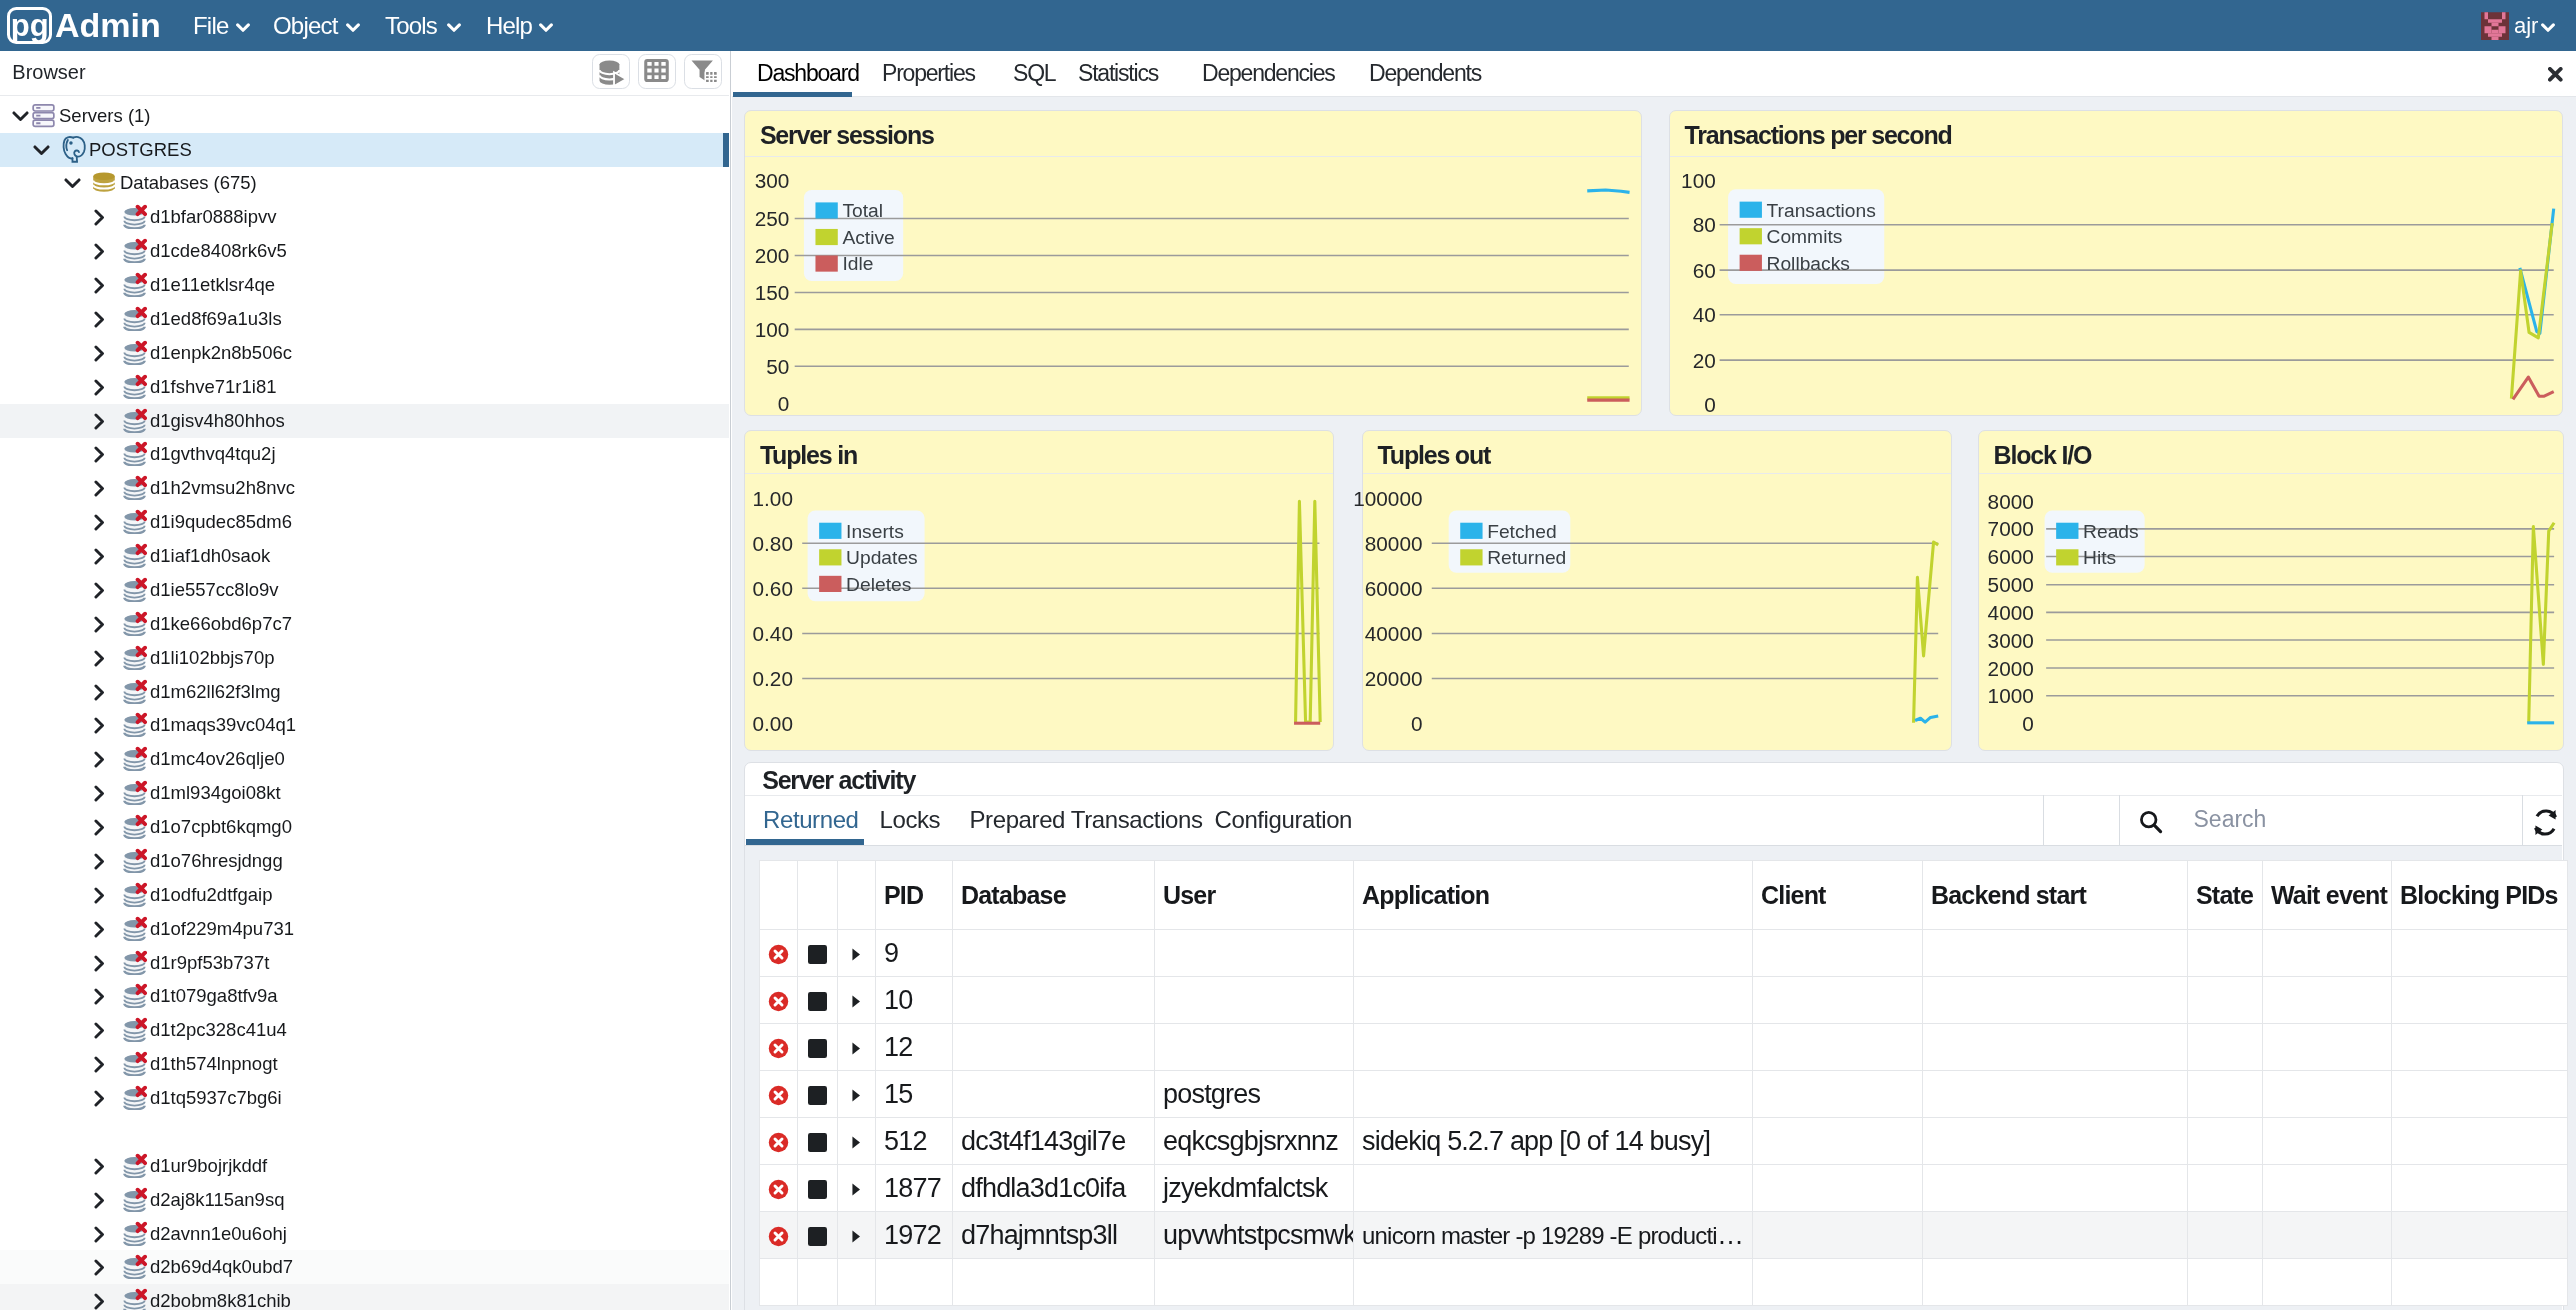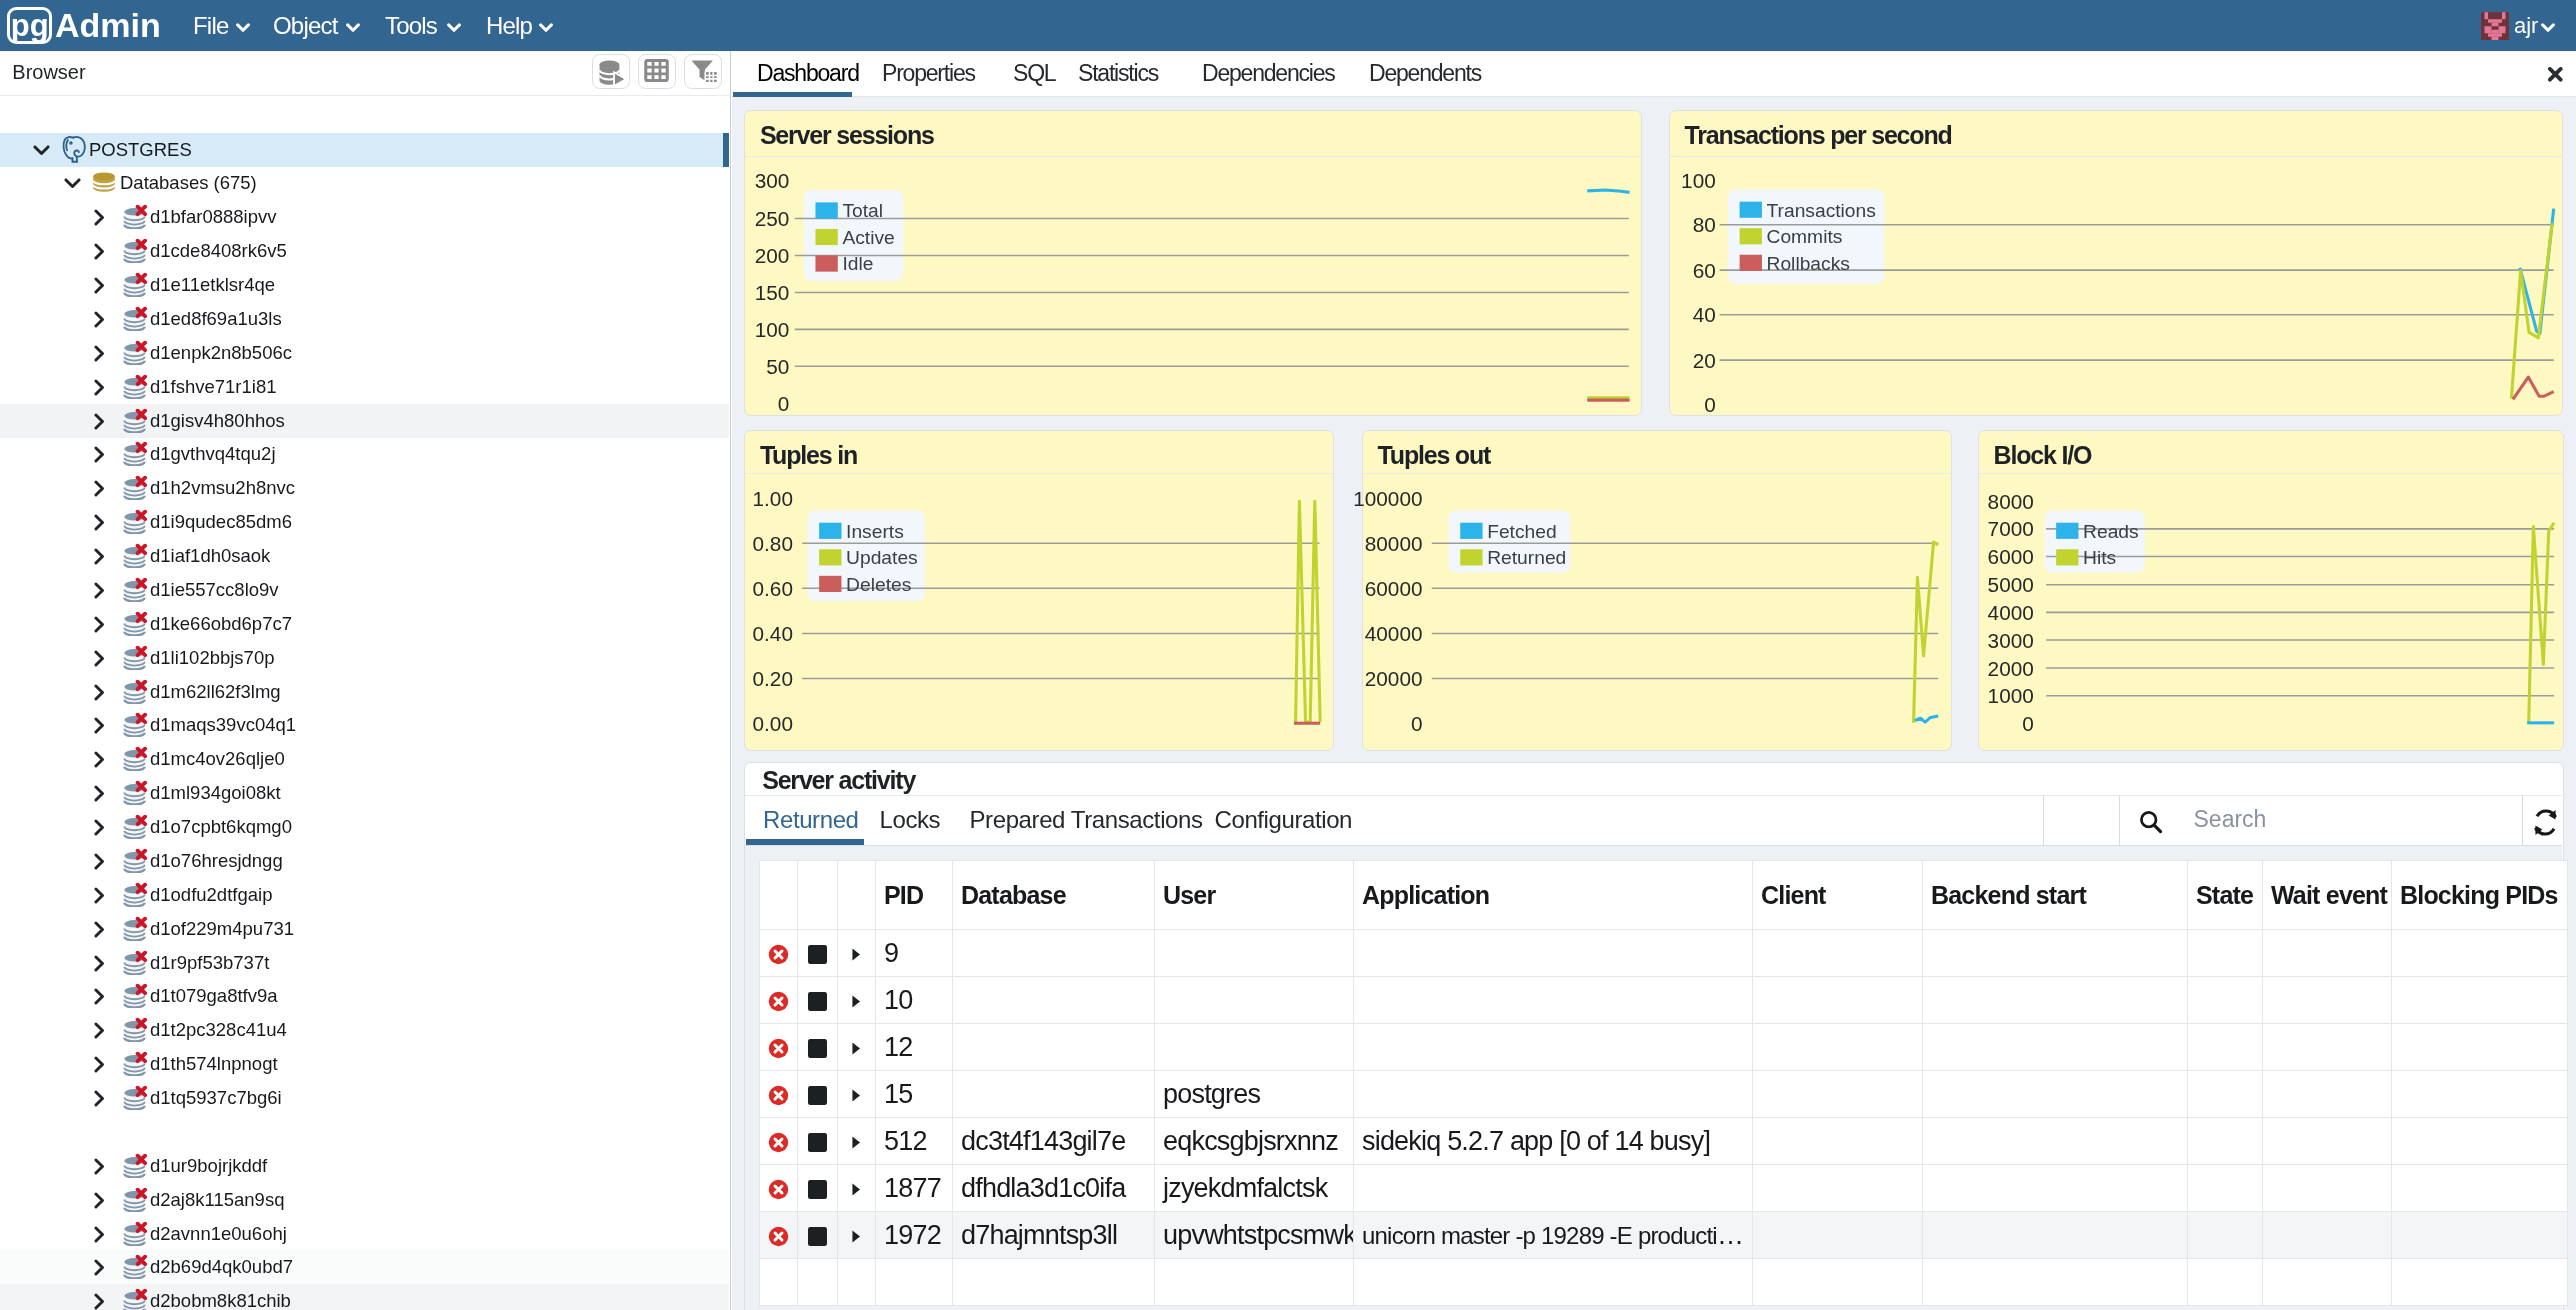--- a/index.html
+++ b/index.html
@@ -89,20 +89,40 @@
 <div class="abs tbtn" style="left:684px">
           <div class="abs" style="left:4.6px;top:3.8px"><svg width="29" height="26" viewBox="0 0 38 34">
               <path d="M2 2 H30 L19.5 14 V28 L12.5 23.5 V14 Z" fill="#8a8a8a"></path>
 <g>
                 <rect x="20" y="16" width="16" height="15" rx="1.5" fill="#8a8a8a" stroke="#fff" stroke-width="2"></rect>
 <path d="M20 21.5 H36 M20 26 H36 M25.5 16 V31 M30.5 16 V31" stroke="#fff" stroke-width="2"></path>
               </g>
             </svg></div>
         </div>
 </div>
+<div class="abs trow " style="top:48px">
+<div class="abs" style="left:11.5px;top:0">
+          <svg width="17" height="10.8" viewBox="0 0 22 14" style="position:absolute;top:11.5px">
+            <path d="M2.5 2.5 L11 11 L19.5 2.5" fill="none" stroke="#202328" stroke-width="3.8" stroke-linecap="round" stroke-linejoin="round"></path>
+          </svg>
+        </div>
+<div class="abs" style="left:32px;top:0;width:26px;height:34px">
+          <svg width="23" height="26" viewBox="0 0 30 32" style="position:absolute;left:0;top:3.8px">
+<g stroke="#8d87ad" stroke-width="2.2" fill="#f7f7fb">
+<rect x="1.5" y="1.5" width="27" height="8" rx="2.5"></rect>
+              <rect x="1.5" y="11.5" width="27" height="8" rx="2.5"></rect>
+              <rect x="1.5" y="21.5" width="27" height="8" rx="2.5"></rect>
+            </g>
+<g stroke="#8d87ad" stroke-width="2.4">
+              <path d="M5.5 5.5 H11 M5.5 15.5 H11 M5.5 25.5 H11"></path>
+            </g>
+          </svg>
+        </div>
+<div class="lbl" style="left:59px">Servers (1)</div>
+</div>
 <div class="abs trow sel" style="top:82px">
 <div class="abs" style="left:33px;top:0">
           <svg width="17" height="10.8" viewBox="0 0 22 14" style="position:absolute;top:11.5px">
             <path d="M2.5 2.5 L11 11 L19.5 2.5" fill="none" stroke="#202328" stroke-width="3.8" stroke-linecap="round" stroke-linejoin="round"></path>
           </svg>
         </div>
 <div class="abs" style="left:61px;top:0;width:26px;height:34px">
           <svg width="26" height="29" viewBox="0 0 34 38" style="position:absolute;left:0;top:1.5px">
 <g fill="none" stroke="#2c6087" stroke-width="2.4" stroke-linecap="round">
 <path d="M16 3.5 C11 1.5 6 3 4.5 7 C2.5 12 3 20 6 25 C8.5 29 12 31.5 15 30.5"></path>

